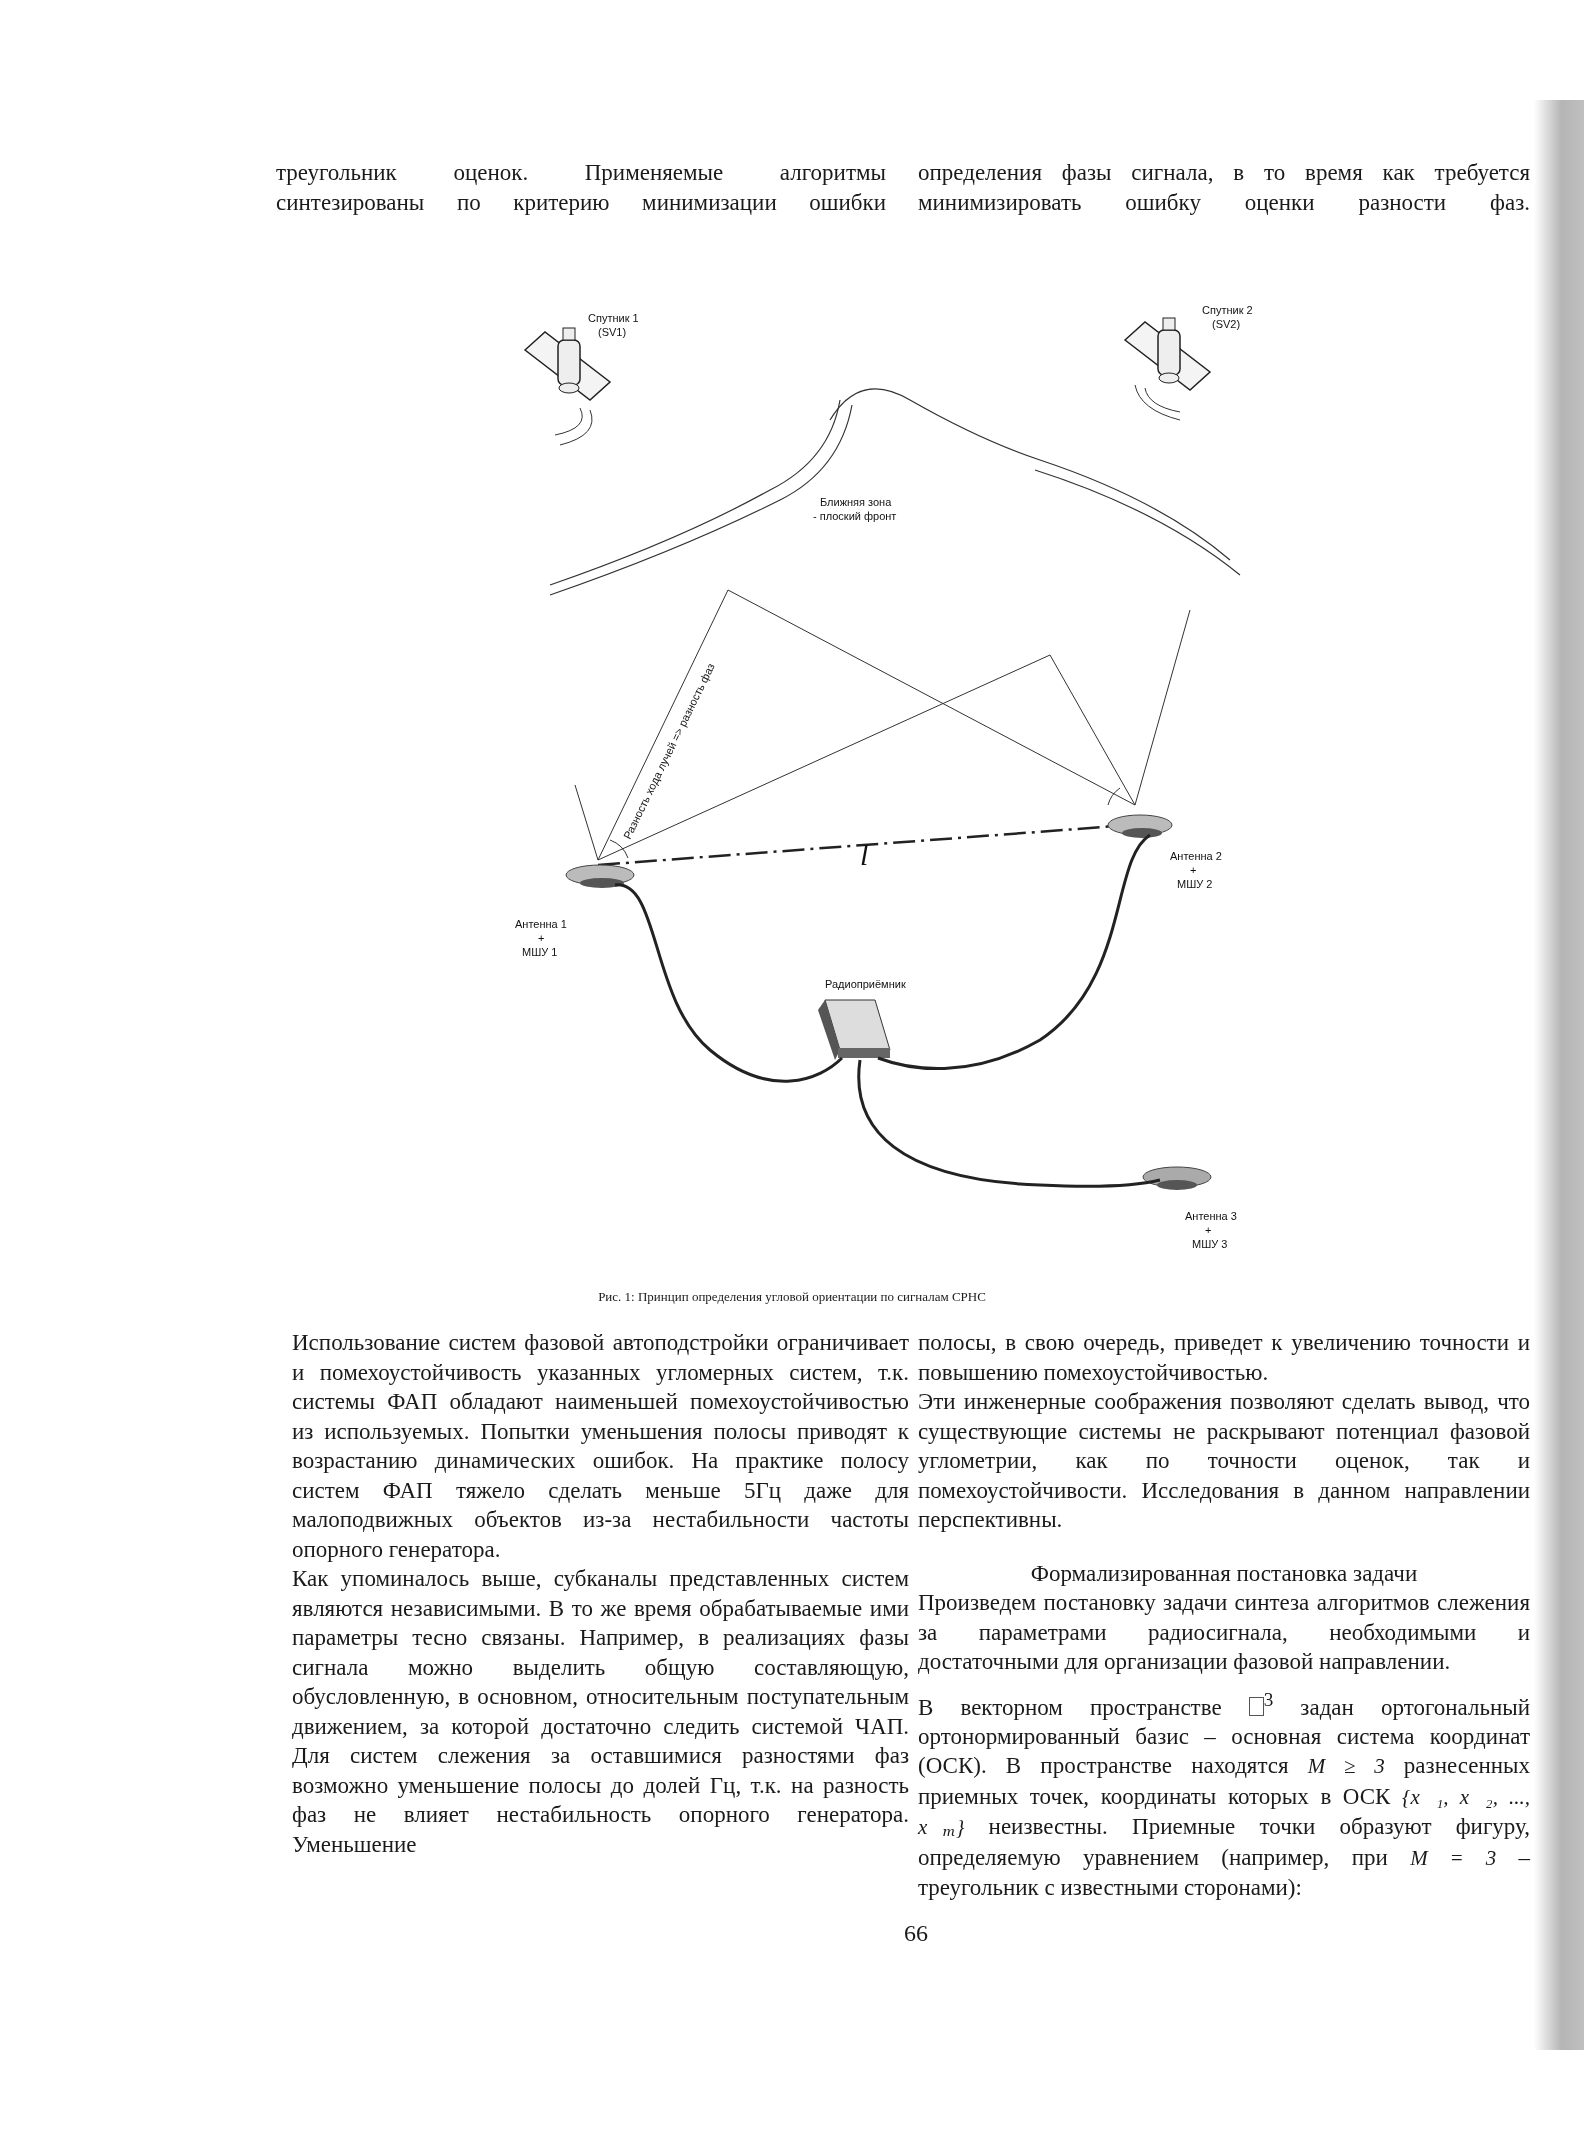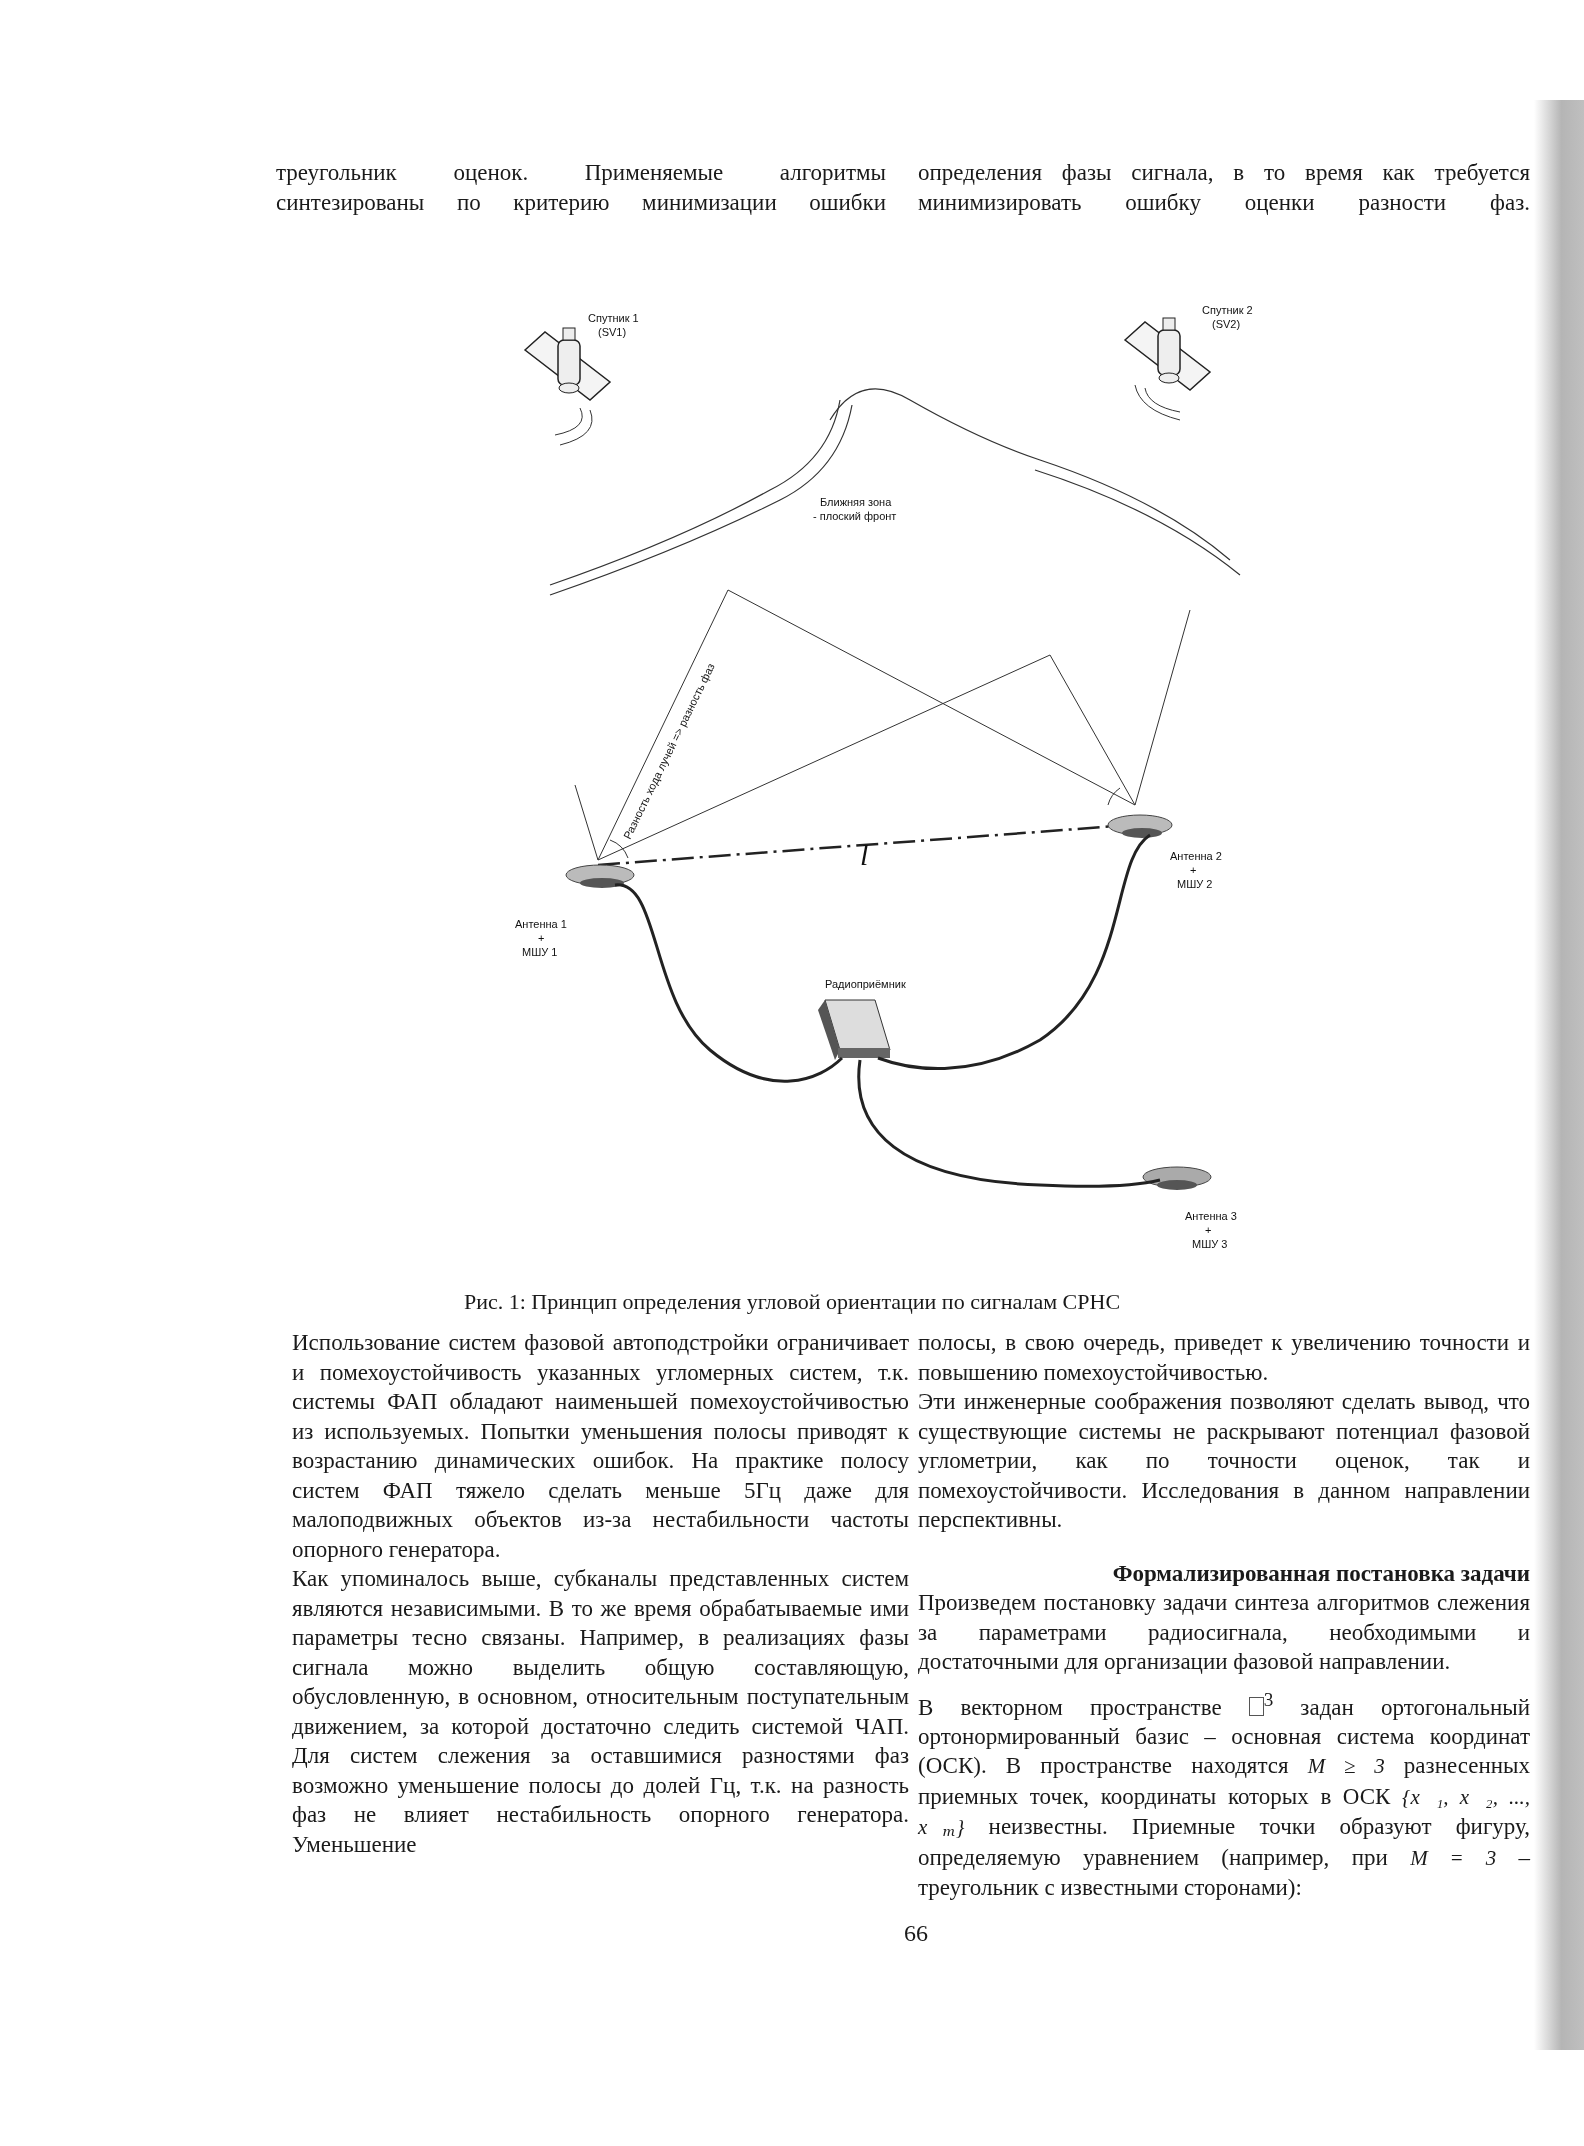--- a/index.html
+++ b/index.html
@@ -12,22 +12,22 @@
     position:absolute; top:100px; right:0; width:50px; height:1950px;
     background:linear-gradient(to right, rgba(255,255,255,0) 0%, rgba(120,120,120,0.55) 55%, rgba(170,170,170,0.75) 100%);
   }
   .col { position:absolute; font-size:23px; line-height:29.5px; text-align:justify; }
   .col p { margin:0; }
   .col p.jl { text-align-last:justify; }
   .top-left { left:276px; top:158px; width:610px; }
   .top-right { left:918px; top:158px; width:612px; }
   .bot-left { left:276px; top:1328px; width:617px;margin-left:16px; }
   .bot-right { left:918px; top:1328px; width:612px; }
-  .heading { font-weight:bold; text-align:right; margin-top:24px !important; }
-  .caption { position:absolute; left:0; width:1584px; top:1289px; text-align:center; font-size:22px; }
+  .heading { font-weight:normal; text-align:center; margin-top:24px !important; }
+  .caption { position:absolute; left:0; width:1584px; top:1289px; text-align:center; font-size:13px; }
   .page-number { position:absolute; left:0; width:1832px; top:1920px; text-align:center; font-size:24px; }
   .figure { position:absolute; left:480px; top:280px; width:840px; height:1000px; }
   .figure svg { width:840px; height:1000px; }
   .lbl { font-family:"Liberation Sans", sans-serif; font-size:11px; fill:#111; }
   .math { font-style:italic; font-size:21px; }
   .sq { display:inline-block; width:13px; height:17px; border:1px solid #555; vertical-align:-2px; }
 </style>
 </head>
 <body>
 

